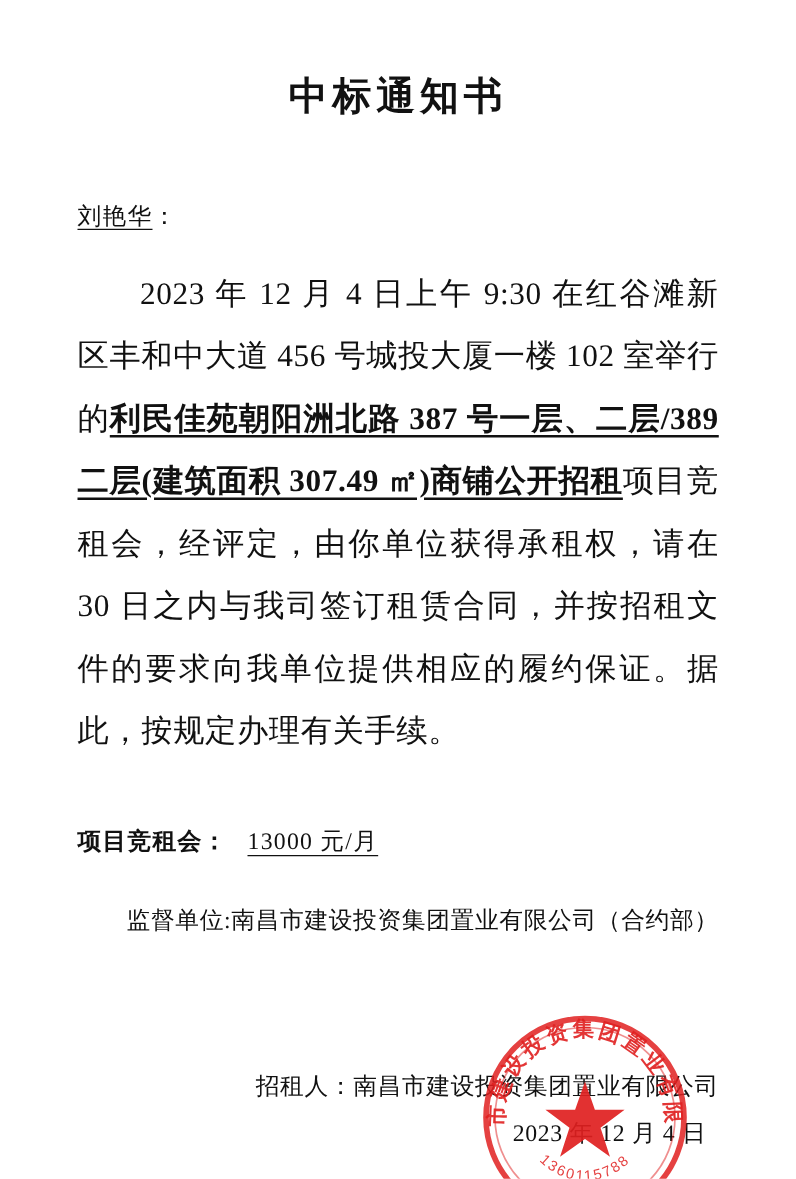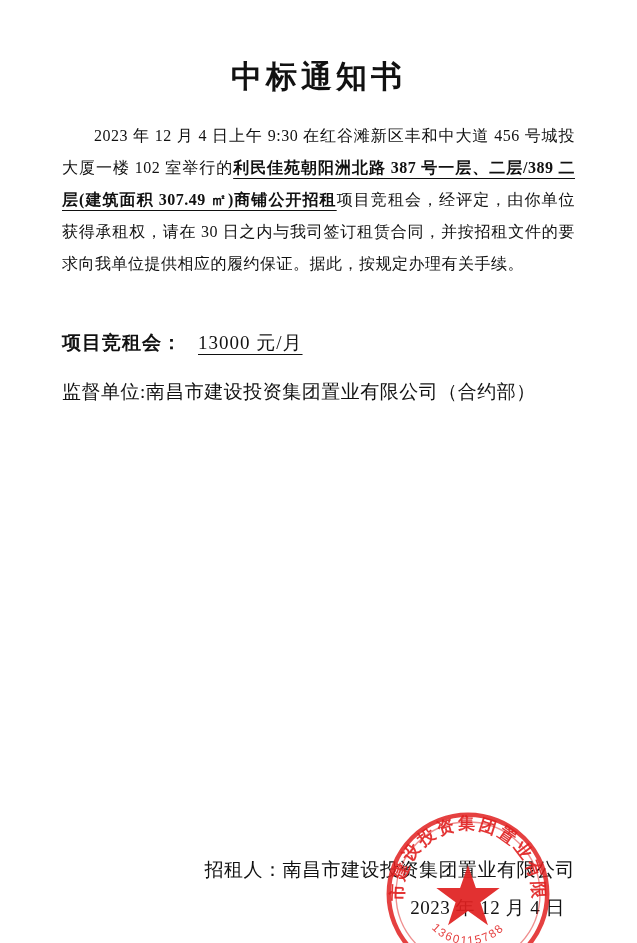--- a/index.html
+++ b/index.html
@@ -37,21 +37,21 @@
     font-size: 19px;
     line-height: 1.5;
     letter-spacing: 1px;
   }
   .addressee .u {
     text-decoration: underline;
     text-underline-offset: 4px;
   }
   .body-para {
     margin-top: 22px;
-    font-size: 16px;
+    font-size: 25px;
     line-height: 2.0;
     text-align: justify;
     text-justify: inter-ideograph;
     letter-spacing: 0.5px;
   }
   .indent {
     text-indent: 2em;
   }
   .bold-u {
     font-weight: 700;
@@ -75,24 +75,25 @@
   }
   .notice-para {
     margin-top: 46px;
     font-size: 19px;
     line-height: 2.0;
     text-align: justify;
     text-justify: inter-ideograph;
     letter-spacing: 0.5px;
   }
   .contact-line {
-    margin-top: 16px;
+    margin-top: 30px;
     font-size: 19px;
     line-height: 1.9;
     letter-spacing: 0.5px;
+    text-align: right;
   }
   .sign-block {
     position: absolute;
     right: 62px;
     bottom: 72px;
     text-align: left;
     font-size: 19px;
     line-height: 2.0;
     letter-spacing: 0.5px;
     z-index: 1;
@@ -112,20 +113,23 @@
     pointer-events: none;
   }
 </style>
 </head>
 <body>
 
 <div class="page">
 
   <h1 class="doc-title">中标通知书</h1>
 
+  <div class="addressee">
+    <span class="u">刘艳华</span><span>：</span>
+  </div>
 
   <div class="body-para indent">
     <span>2023 年 12 月 4 日上午 9:30 在红谷滩新区丰和中大道 456 号城投大厦一楼 102 室举行的</span><span class="bold-u">利民佳苑朝阳洲北路 387 号一层、二层/389 二层(建筑面积 307.49 ㎡)商铺公开招租</span><span>项目竞租会，经评定，由你单位获得承租权，请在 30 日之内与我司签订租赁合同，并按招租文件的要求向我单位提供相应的履约保证。据此，按规定办理有关手续。</span>
   </div>
 
   <div class="result-row">
     <span class="result-label">项目竞租会：</span><span class="result-value">13000 元/月</span>
   </div>
 
 

